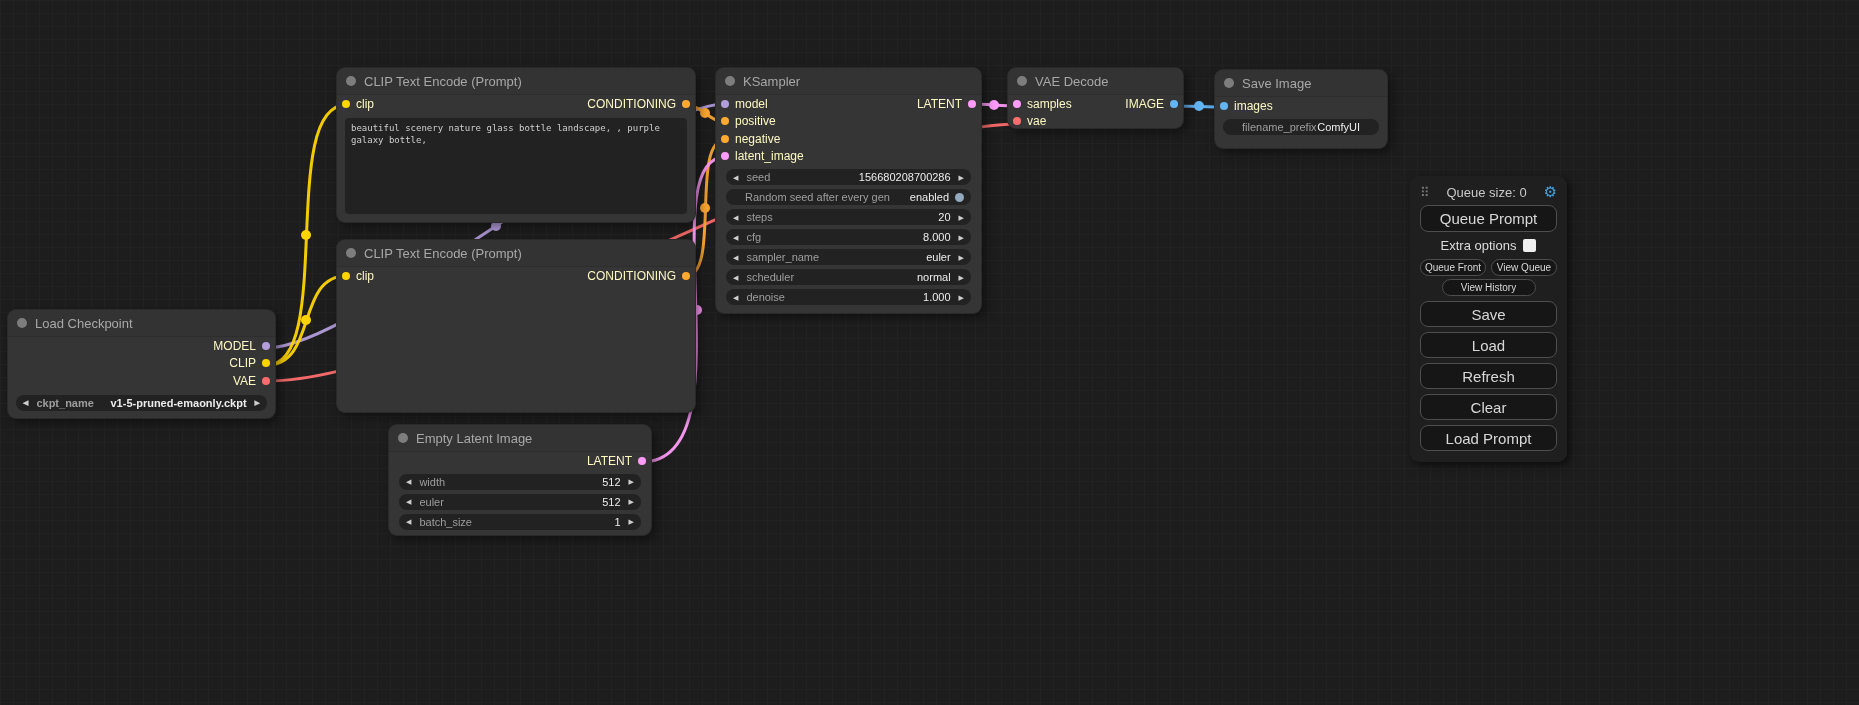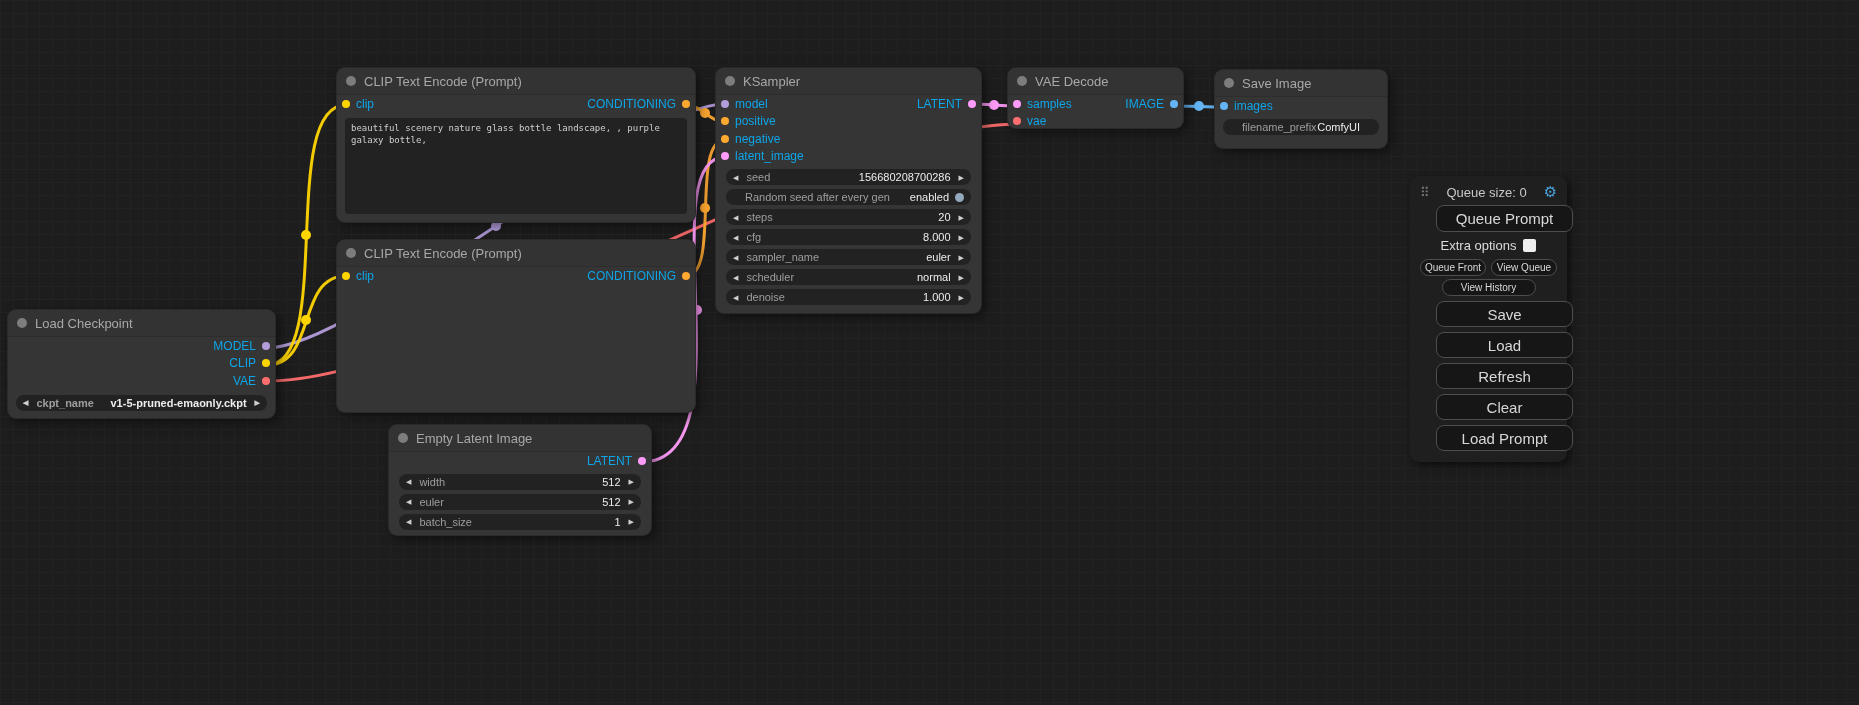--- a/index.html
+++ b/index.html
@@ -22,21 +22,21 @@
   .wire.latent{stroke:var(--c-latent);} .wdot.latent{fill:var(--c-latent);}
   .wire.image{stroke:var(--c-image);}   .wdot.image{fill:var(--c-image);}
   
   .node{position:absolute;background:#353535;border-radius:8px;z-index:2;
         box-shadow:0 0 0 1px #2a2a2a, 4px 4px 12px rgba(0,0,0,.5);}
   .node-title{height:26px;background:#333333;border-radius:8px 8px 0 0;display:flex;
         align-items:center;gap:8px;padding:0 9px;border-bottom:1px solid #2d2d2d;}
   .collapse-dot{width:10px;height:10px;border-radius:50%;background:#7d7d7d;flex:none;}
   .title-text{color:#a8a8a8;font-size:13px;white-space:nowrap;overflow:hidden;}
   .slot-row{display:flex;align-items:center;justify-content:space-between;
-        height:17.5px;padding:0 5px;font-size:12px;color:#0ea5e9;}
+        height:17.5px;padding:0 5px;font-size:12px;color:#fef9c3;}
   .slot-row.single-out{justify-content:flex-end;}
   .in-group,.out-group{display:flex;align-items:center;gap:6px;}
   .dot{width:8px;height:8px;border-radius:50%;flex:none;}
   .dot.model{background:var(--c-model);}
   .dot.clip{background:var(--c-clip);}
   .dot.vae{background:var(--c-vae);}
   .dot.conditioning{background:var(--c-conditioning);}
   .dot.latent{background:var(--c-latent);}
   .dot.image{background:var(--c-image);}
   .widget{height:16px;background:#222222;border-radius:8px;display:flex;align-items:center;
@@ -54,21 +54,21 @@
   
   .menu{position:absolute;left:1410px;top:176px;width:157px;z-index:3;background:#1f1f1f;
         border-radius:9px;padding:5px 10px 11px;box-shadow:3px 3px 10px rgba(0,0,0,.6);
         box-sizing:border-box;}
   .menu-header{display:flex;align-items:center;height:22px;}
   .drag-handle{color:#7a7a7a;font-size:13px;cursor:grab;}
   .queue-size{flex:1;text-align:center;color:#c8c8c8;font-size:13px;}
   .gear{color:var(--c-accent_gear);font-size:15px;cursor:pointer;}
   .btn{font-family:"Liberation Sans",sans-serif;background:#161616;color:#d8d8d8;
        border:1px solid #4e4e4e;border-radius:8px;cursor:pointer;display:block;}
-  .btn.big{width:100%;height:26px;font-size:15px;margin-top:5px;margin-left:16px;}
+  .btn.big{width:100%;height:26px;font-size:15px;margin-top:5px;}
   .btn.qp{height:27px;margin-top:2px;}
   .extra-row{display:flex;align-items:center;justify-content:center;gap:7px;
        height:22px;color:#dcdcdc;font-size:13px;margin-top:2px;}
   .checkbox{width:13px;height:13px;background:#efefef;border-radius:2px;cursor:pointer;}
   .small-row{display:flex;gap:5px;margin-top:3px;}
   .small-row.center{justify-content:center;}
   .btn.sm{flex:1;height:17px;font-size:10px;border-radius:9px;padding:0;}
   .btn.sm.history{flex:none;width:94px;}
   .gap-top{margin-top:9px;}
 </style>

